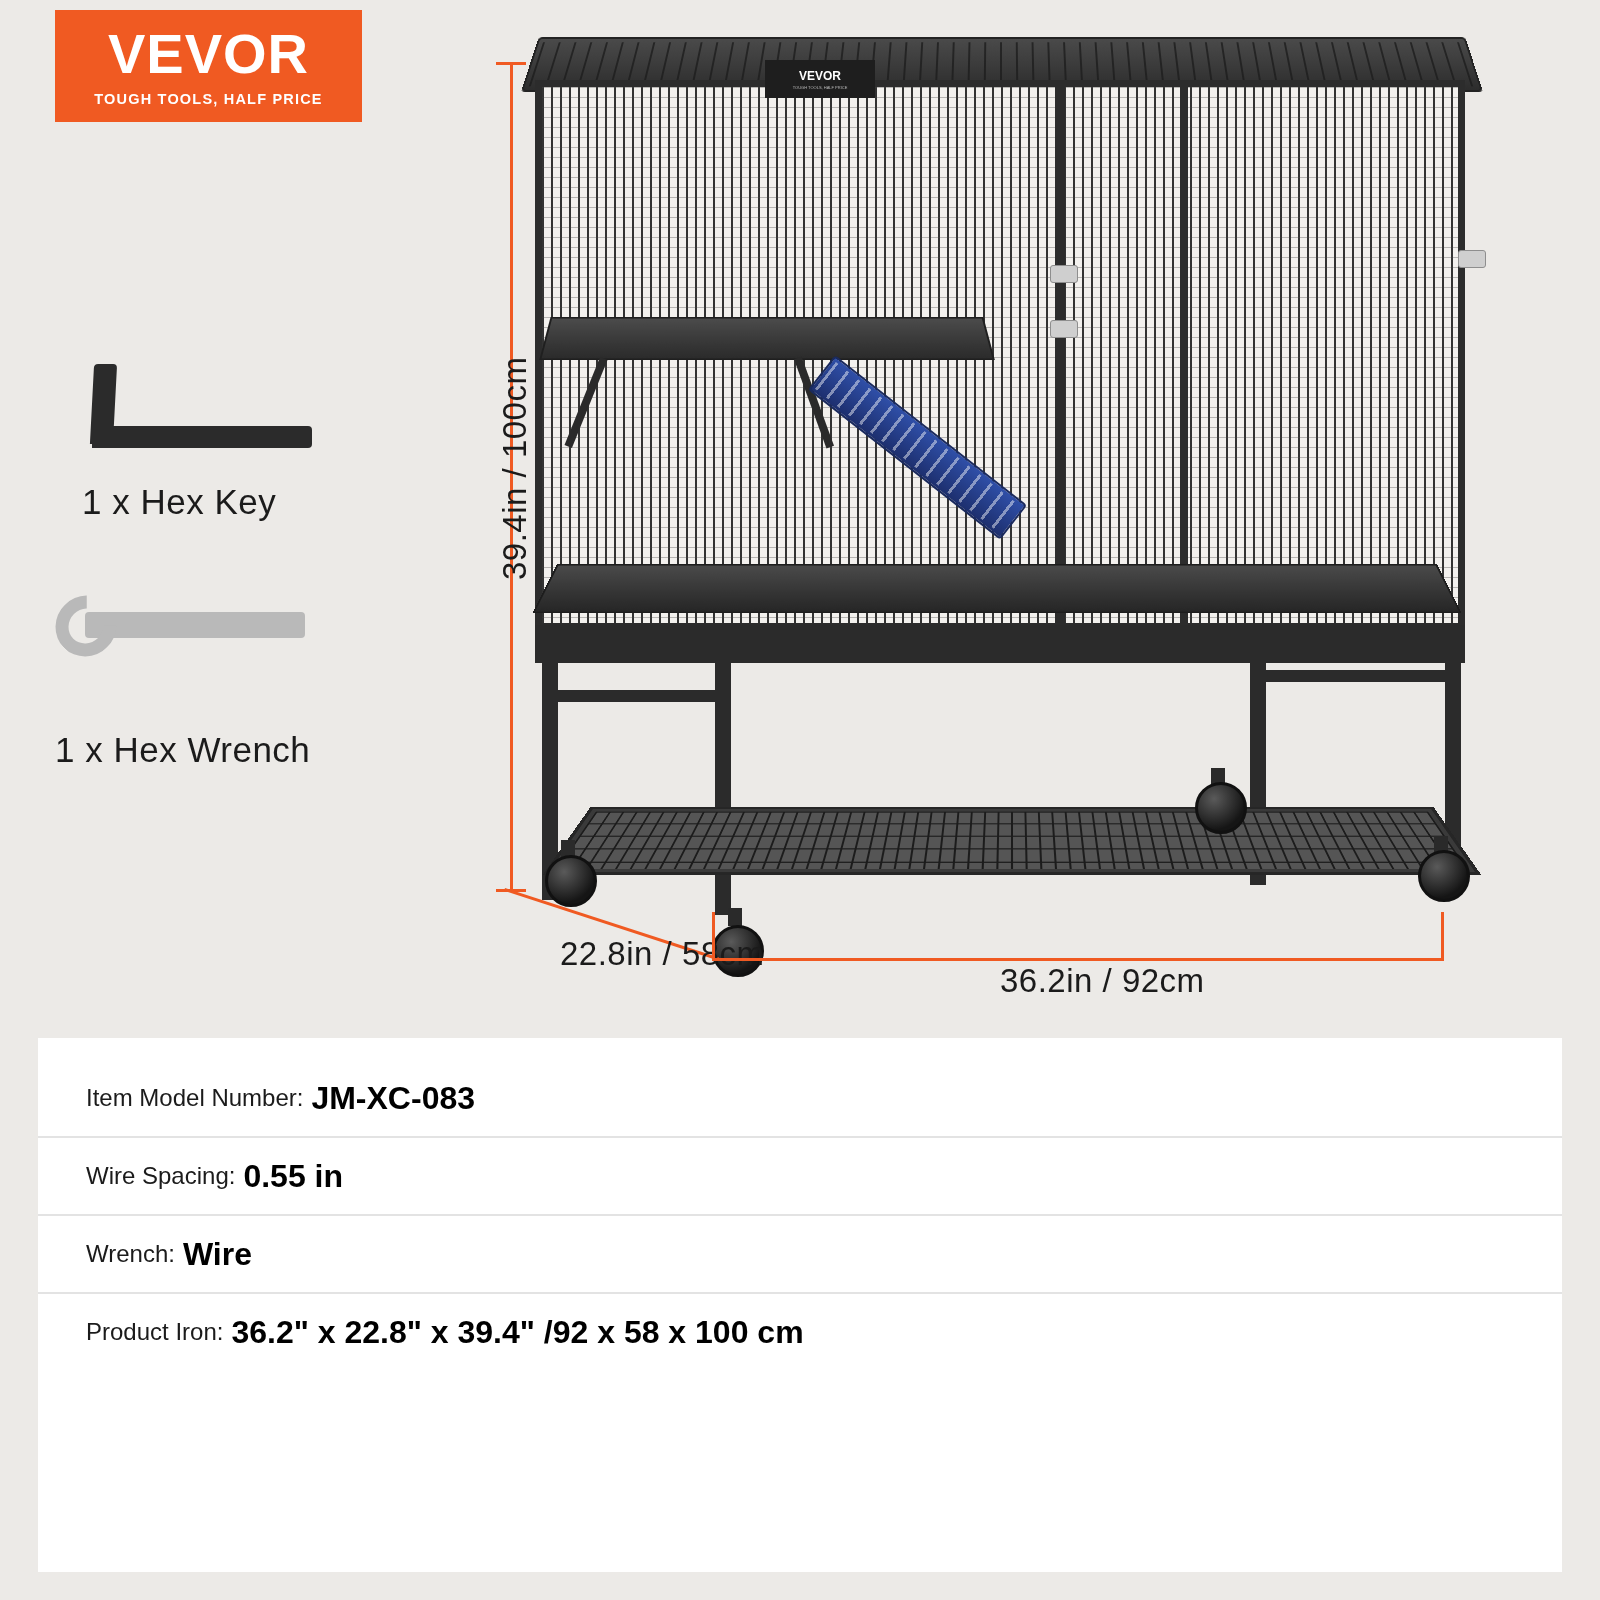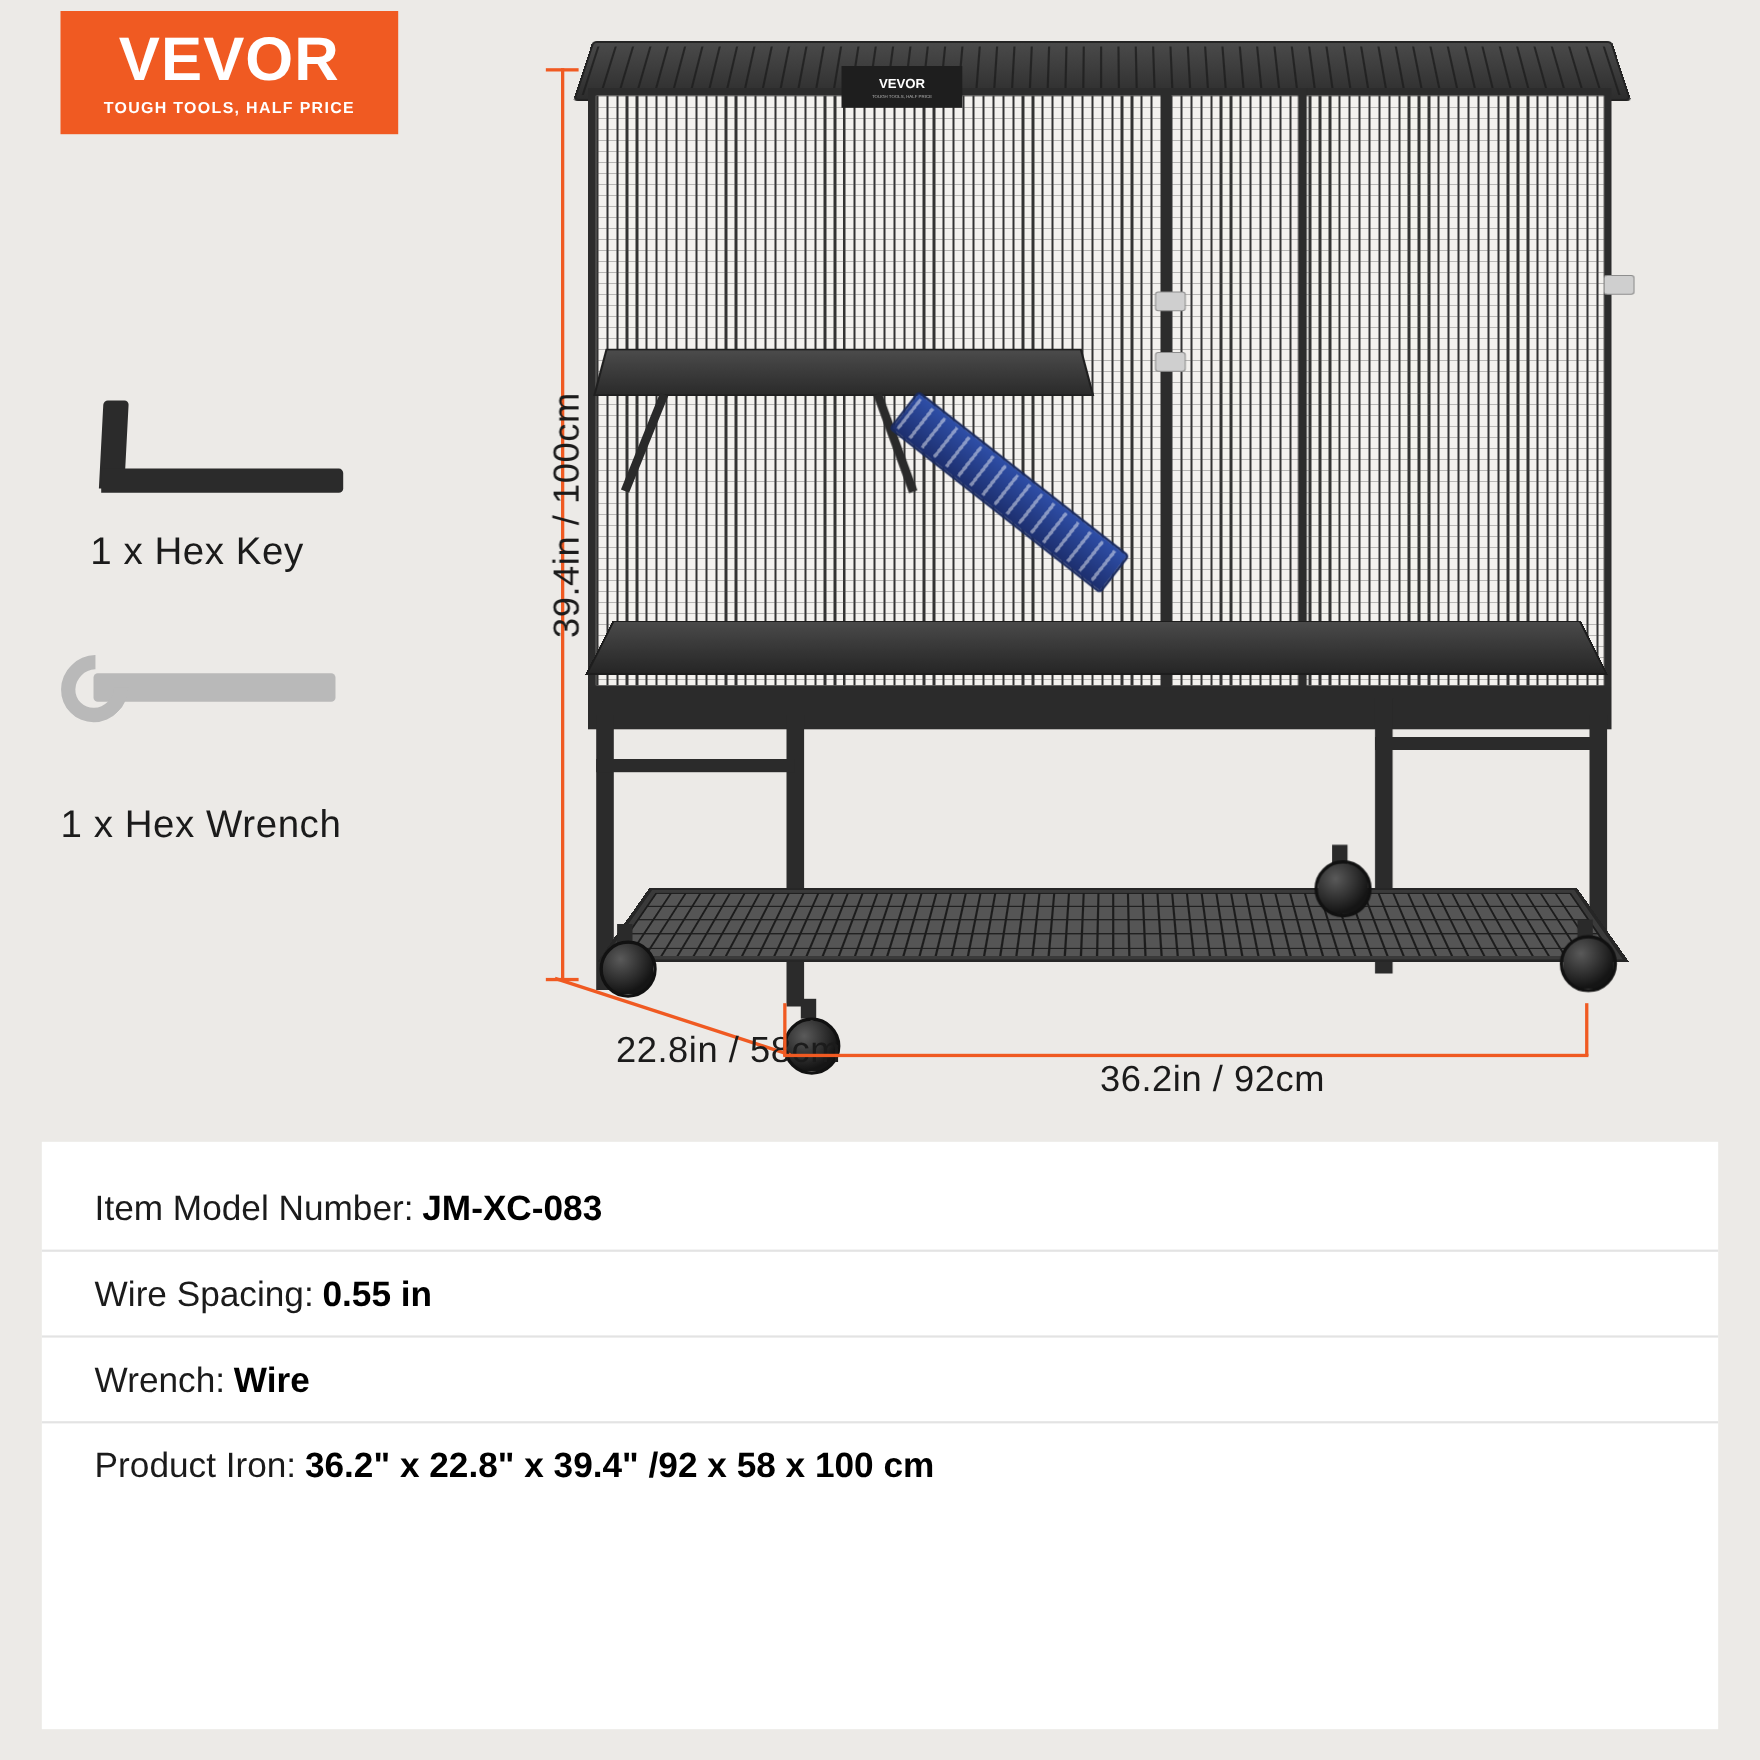--- a/index.html
+++ b/index.html
@@ -295,21 +295,21 @@
   }
   .spec-row {
     display: flex;
     align-items: center;
     height: 76px;
     padding: 0 0 0 48px;
     border-bottom: 2px solid #e3e3e3;
   }
   .spec-row:last-child { border-bottom: none; }
   .spec-label {
-    font-size: 32px;
+    font-size: 24px;
     color: #1b1b1b;
   }
   .spec-value {
     font-size: 32px;
     color: #000;
     font-weight: bold;
     margin-left: 8px;
   }
   .spec-first { margin-top: 22px; }
 </style>

